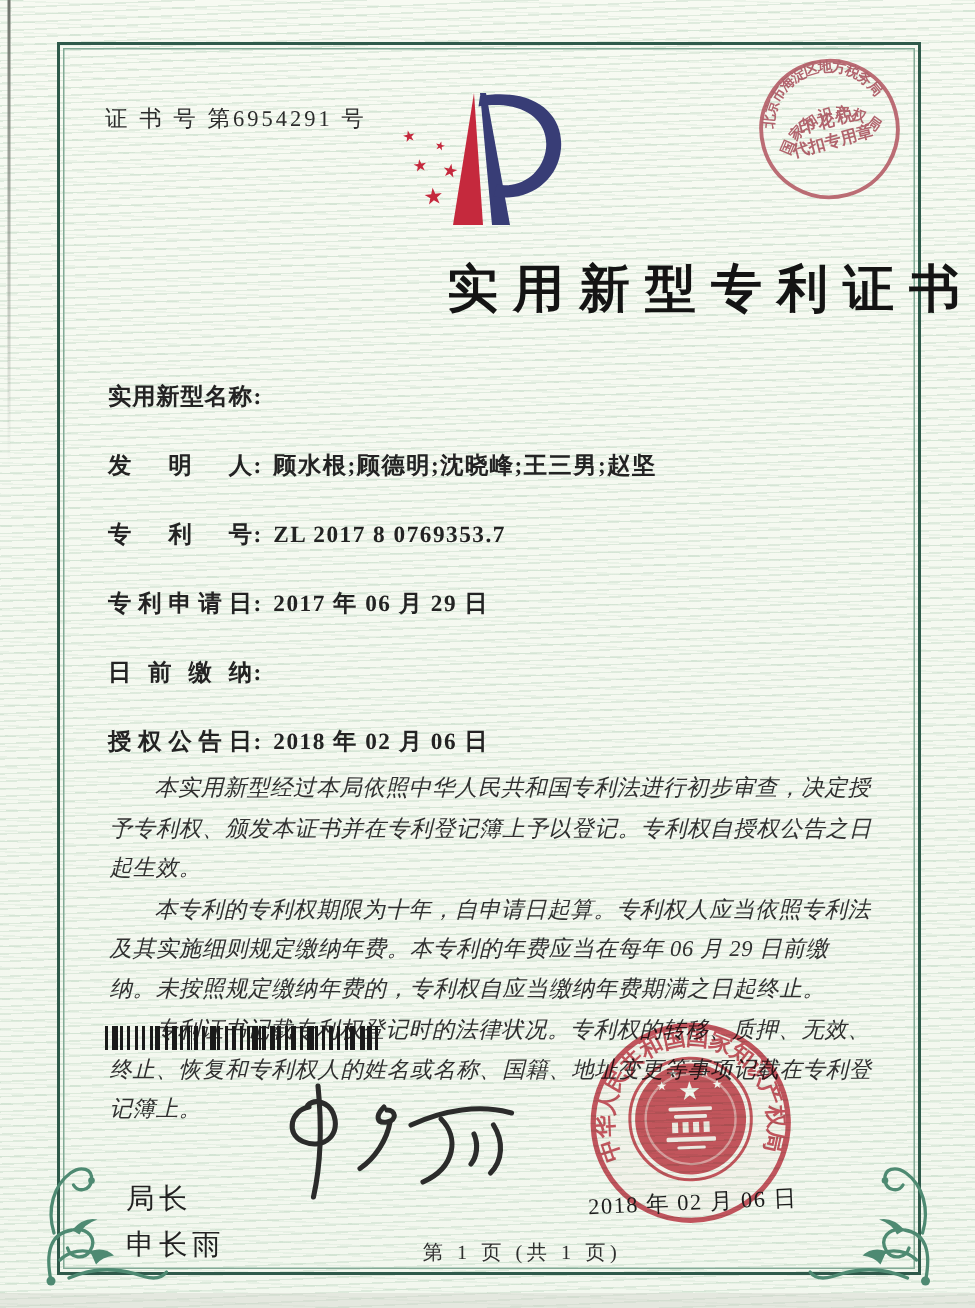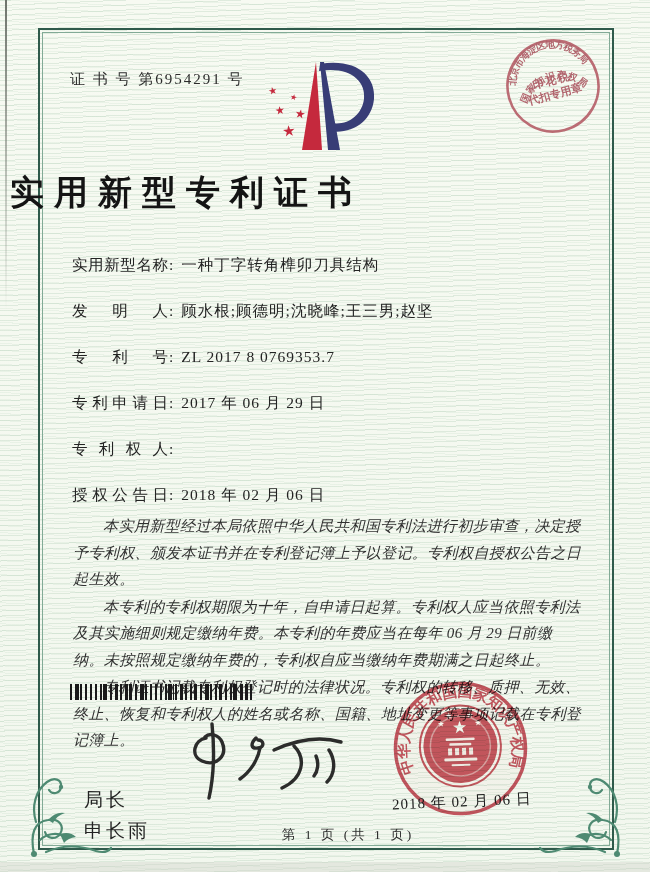--- a/index.html
+++ b/index.html
@@ -10,25 +10,25 @@
       repeating-linear-gradient(182.5deg, rgba(170,205,178,.16) 0 1px, rgba(255,255,255,0) 1px 7px),
       linear-gradient(#f7faf2,#f2f7ee);}
   .scan-edge-left{position:absolute;left:5px;top:0;width:2px;height:310px;
     background:linear-gradient(#6f746c,rgba(111,116,108,0));}
   .scan-edge-bottom{position:absolute;left:0;bottom:0;width:100%;height:10px;background:rgba(210,213,205,.45);}
   .frame{position:absolute;left:38px;top:28px;width:572px;height:818px;border:2px solid #2f5a4b;}
   .frame::before{content:"";position:absolute;inset:2px;border:1px solid #82aa96;pointer-events:none;}
   .cert-no{position:absolute;left:70px;top:70px;font-size:15px;letter-spacing:2px;color:#2b2b2b;text-align:center;}
   .logo{position:absolute;left:266px;top:54px;}
   .tax-stamp{position:absolute;left:503px;top:36px;transform:rotate(-15deg);opacity:.85;}
-  .title{position:absolute;left:0;top:170px;width:100%;text-align:left;font-size:34px;font-weight:700;
+  .title{position:absolute;left:0;top:170px;width:100%;text-align:right;font-size:34px;font-weight:700;
     letter-spacing:10px;padding-left:10px;box-sizing:border-box;color:#141414;}
   .fields{position:absolute;left:72px;top:254px;width:500px;display:flex;flex-direction:column;gap:24px;
     font-size:15.5px;color:#232323;}
-  .frow{display:flex;line-height:22px;}
+  .frow{display:flex;line-height:22px;font-weight:bold;}
   .flabel{display:inline-block;width:96px;text-align:justify;text-align-last:justify;}
   .fcolon{margin:0 8px 0 1px;}
   .fvalue{letter-spacing:1px;}
   .paras{position:absolute;left:72px;top:512px;width:512px;font-size:15px;line-height:26.5px;
     color:#303030;font-style:italic;}
   .paras p{margin:1px;text-indent:2em;letter-spacing:.4px;}
   .barcode{position:absolute;left:70px;top:684px;width:182px;height:16px;
     background:
       repeating-linear-gradient(90deg,#1a1a1a 0 2px,rgba(0,0,0,0) 2px 5px),
       repeating-linear-gradient(90deg,rgba(0,0,0,0) 0 7px,#1a1a1a 7px 9px,rgba(0,0,0,0) 9px 13px),
@@ -81,39 +81,38 @@
     <text x="50" y="48" text-anchor="middle" font-size="11" fill="#a64b57" font-weight="bold" letter-spacing="2">印花税</text>
     <text x="50" y="62" text-anchor="middle" font-size="11" fill="#a64b57" font-weight="bold">代扣专用章</text>
   </svg>
 
   <div class="title">实用新型专利证书</div>
 
   <div class="fields">
     <div class="frow">
       <span class="flabel">实用新型名称</span>
         <span class="fcolon">:</span>
-      <span class="fvalue">一种丁字转角榫卯刀具结构</span>
     </div>
     <div class="frow">
       <span class="flabel">发明人</span>
         <span class="fcolon">:</span>
       <span class="fvalue">顾水根;顾德明;沈晓峰;王三男;赵坚</span>
     </div>
     <div class="frow">
       <span class="flabel">专利号</span>
         <span class="fcolon">:</span>
       <span class="fvalue">ZL 2017 8 0769353.7</span>
     </div>
     <div class="frow">
       <span class="flabel">专利申请日</span>
         <span class="fcolon">:</span>
       <span class="fvalue">2017 年 06 月 29 日</span>
     </div>
     <div class="frow">
-      <span class="flabel">专利权人</span>
+      <span class="flabel">日前缴纳</span>
         <span class="fcolon">:</span>
     </div>
     <div class="frow">
       <span class="flabel">授权公告日</span>
         <span class="fcolon">:</span>
       <span class="fvalue">2018 年 02 月 06 日</span>
     </div>
   </div>
 
   <div class="paras">

